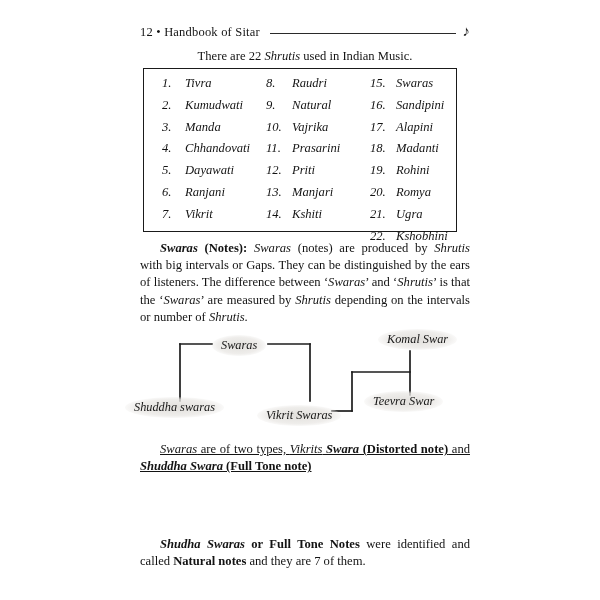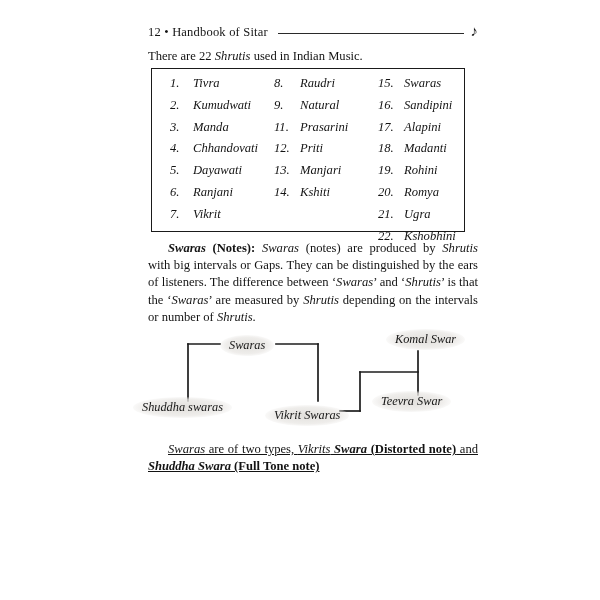--- a/index.html
+++ b/index.html
@@ -14,21 +14,20 @@
     font-family: "Liberation Serif", serif;
     color: #111111;
     -webkit-font-smoothing: antialiased;
   }
 
   #page {
     position: relative;
     width: 540px;
     height: 600px;
     background: #ffffff;
-    margin-left: 8px;
   }
 
   
   #header {
     position: absolute;
     left: 140px;
     top: 22px;
     width: 330px;
     height: 20px;
     display: flex;
@@ -61,21 +60,21 @@
   .para {
     position: absolute;
     left: 140px;
     width: 330px;
     font-size: 12.6px;
     line-height: 17.2px;
     text-align: justify;
     color: #131313;
   }
   .para.lead {
-    text-align: left;
+    text-align: center;
   }
   .indent {
     text-indent: 20px;
   }
   i, .it { font-style: italic; }
   b, .bd { font-weight: bold; }
   .bi { font-weight: bold; font-style: italic; }
 
   
   #shruti-box {
@@ -193,20 +192,24 @@
     <div class="col c2">
       <div class="row">
           <span class="num">8.</span>
           <span class="nm">Raudri</span>
         </div>
       <div class="row">
           <span class="num">9.</span>
           <span class="nm">Natural</span>
         </div>
       <div class="row">
+          <span class="num">10.</span>
+          <span class="nm">Vajrika</span>
+        </div>
+      <div class="row">
           <span class="num">11.</span>
           <span class="nm">Prasarini</span>
         </div>
       <div class="row">
           <span class="num">12.</span>
           <span class="nm">Priti</span>
         </div>
       <div class="row">
           <span class="num">13.</span>
           <span class="nm">Manjari</span>
@@ -280,14 +283,15 @@
     <div class="node" id="n-swaras">Swaras</div>
     <div class="node" id="n-shuddha">Shuddha swaras</div>
     <div class="node" id="n-vikrit">Vikrit Swaras</div>
     <div class="node" id="n-komal">Komal Swar</div>
     <div class="node" id="n-teevra">Teevra Swar</div>
   </div>
 
   <div class="para indent" style="top:441px;text-decoration:underline;"><i>Swaras</i><span> are of two types, </span><i>Vikrits</i><span class="bi"> Swara</span><span class="bd"> (Distorted note)</span><span> and </span><span class="bi">Shuddha Swara</span><span class="bd"> (Full Tone note)</span></div>
 
 
+  <div class="para indent" style="top:536px;"><span class="bi">Shudha Swaras</span><span class="bd"> or Full Tone Notes</span><span> were identified and called </span><span class="bd">Natural notes</span><span> and they are 7 of them.</span></div>
 
 </div>
 
 </body></html>

